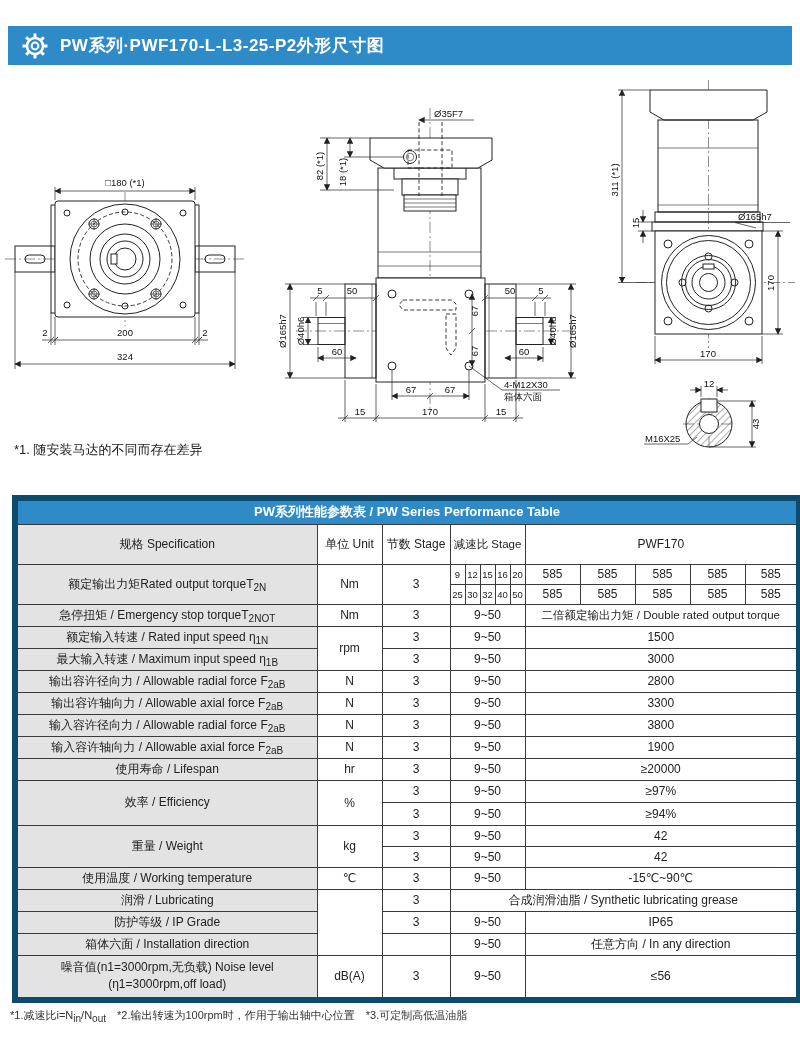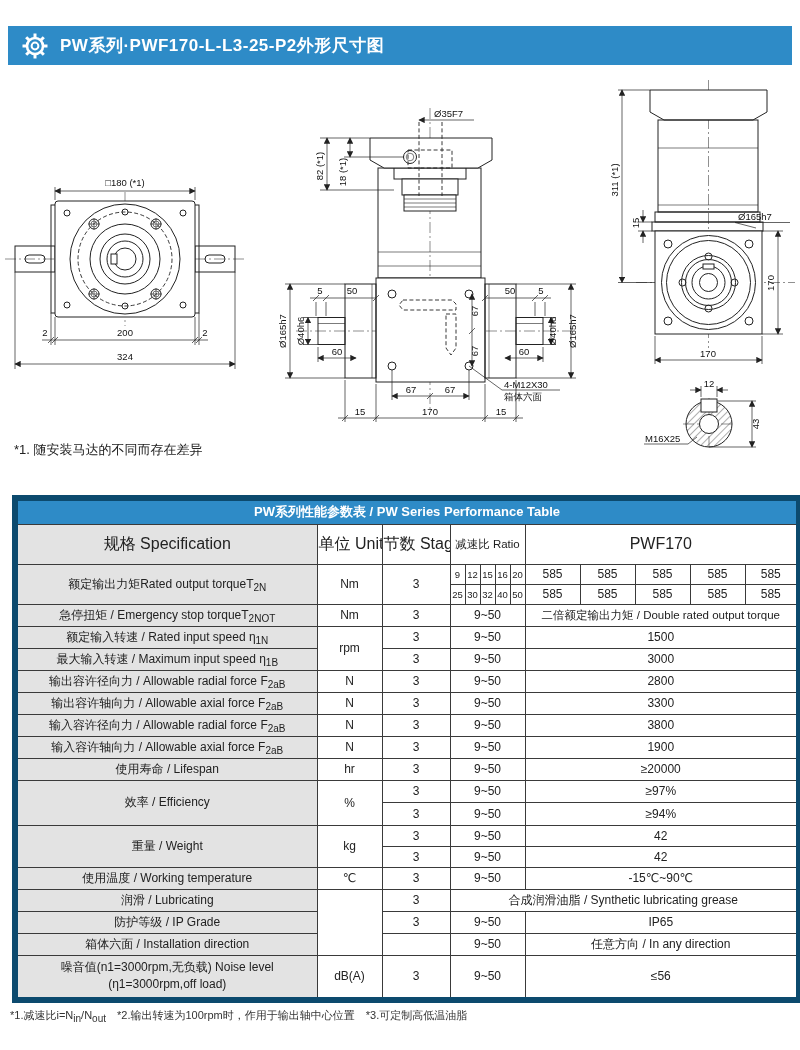--- a/index.html
+++ b/index.html
@@ -11,21 +11,21 @@
   .titlebar .ttl{font-size:17px;font-weight:bold;letter-spacing:.5px;}
   .drawarea{position:absolute;left:0;top:60px;width:800px;height:400px;}
   .note{position:absolute;left:14px;top:441px;font-size:13px;color:#222;}
   table.perf{position:absolute;left:12px;top:495px;width:784px;border-collapse:collapse;
              table-layout:fixed;font-size:12px;color:#222;border:6px solid #0c4a6e;}
   .perf td{border:1px solid #3a3a3a;text-align:center;vertical-align:middle;
            padding:0 1px;overflow:hidden;white-space:nowrap;}
   .perf tr.t-title td{background:#2e8bc7;color:#fff;font-weight:bold;font-size:13px;
            border:1px solid #2e8bc7;border-bottom:1px solid #3a3a3a;}
   .g{background:#e3e3e3;}
-  .hd12{font-size:16px;}
+  .hd12{font-size:12px;}
   .rs{font-size:9.5px;padding:0;}
   .sub{font-size:10px;vertical-align:-3px;}
   .noiselbl{line-height:1.45;font-size:12px;white-space:nowrap;}
   .footnote{position:absolute;left:10px;top:1008px;font-size:11px;color:#333;}
   
   .s{stroke:#222;stroke-width:1;fill:none;}
   .sw{stroke:#222;stroke-width:1;fill:#fff;}
   .thin{stroke:#222;stroke-width:.6;fill:none;}
   .cl{stroke:#444;stroke-width:.6;stroke-dasharray:11 3 2 3;fill:none;}
   .hdl{stroke:#222;stroke-width:.9;stroke-dasharray:4 2.4;fill:none;}
@@ -348,21 +348,21 @@
       <col style="width:54px">
   </colgroup>
   <tbody>
       <tr class="t-title" style="height:26px">
     <td colspan="13">PW系列性能参数表 / PW Series Performance Table</td>
   </tr>
   <tr style="height:40px">
     <td class="g hd12">规格 Specification</td>
     <td class="hd12">单位 Unit</td>
     <td class="hd12">节数 Stage</td>
-    <td class="hd12" colspan="5" style="font-size:11.5px">减速比 Ratio</td>
+    <td class="hd12" colspan="5" style="font-size:11.5px">减速比 Stage</td>
     <td class="hd12" colspan="5">PWF170</td>
   </tr>
   <tr style="height:20px">
     <td class="g" rowspan="2">
       <span>额定输出力矩Rated output torqueT</span><span class="sub">2N</span>
     </td>
     <td rowspan="2">Nm</td>
     <td rowspan="2">3</td>
     <td class="rs">9</td>
     <td class="rs">12</td>

